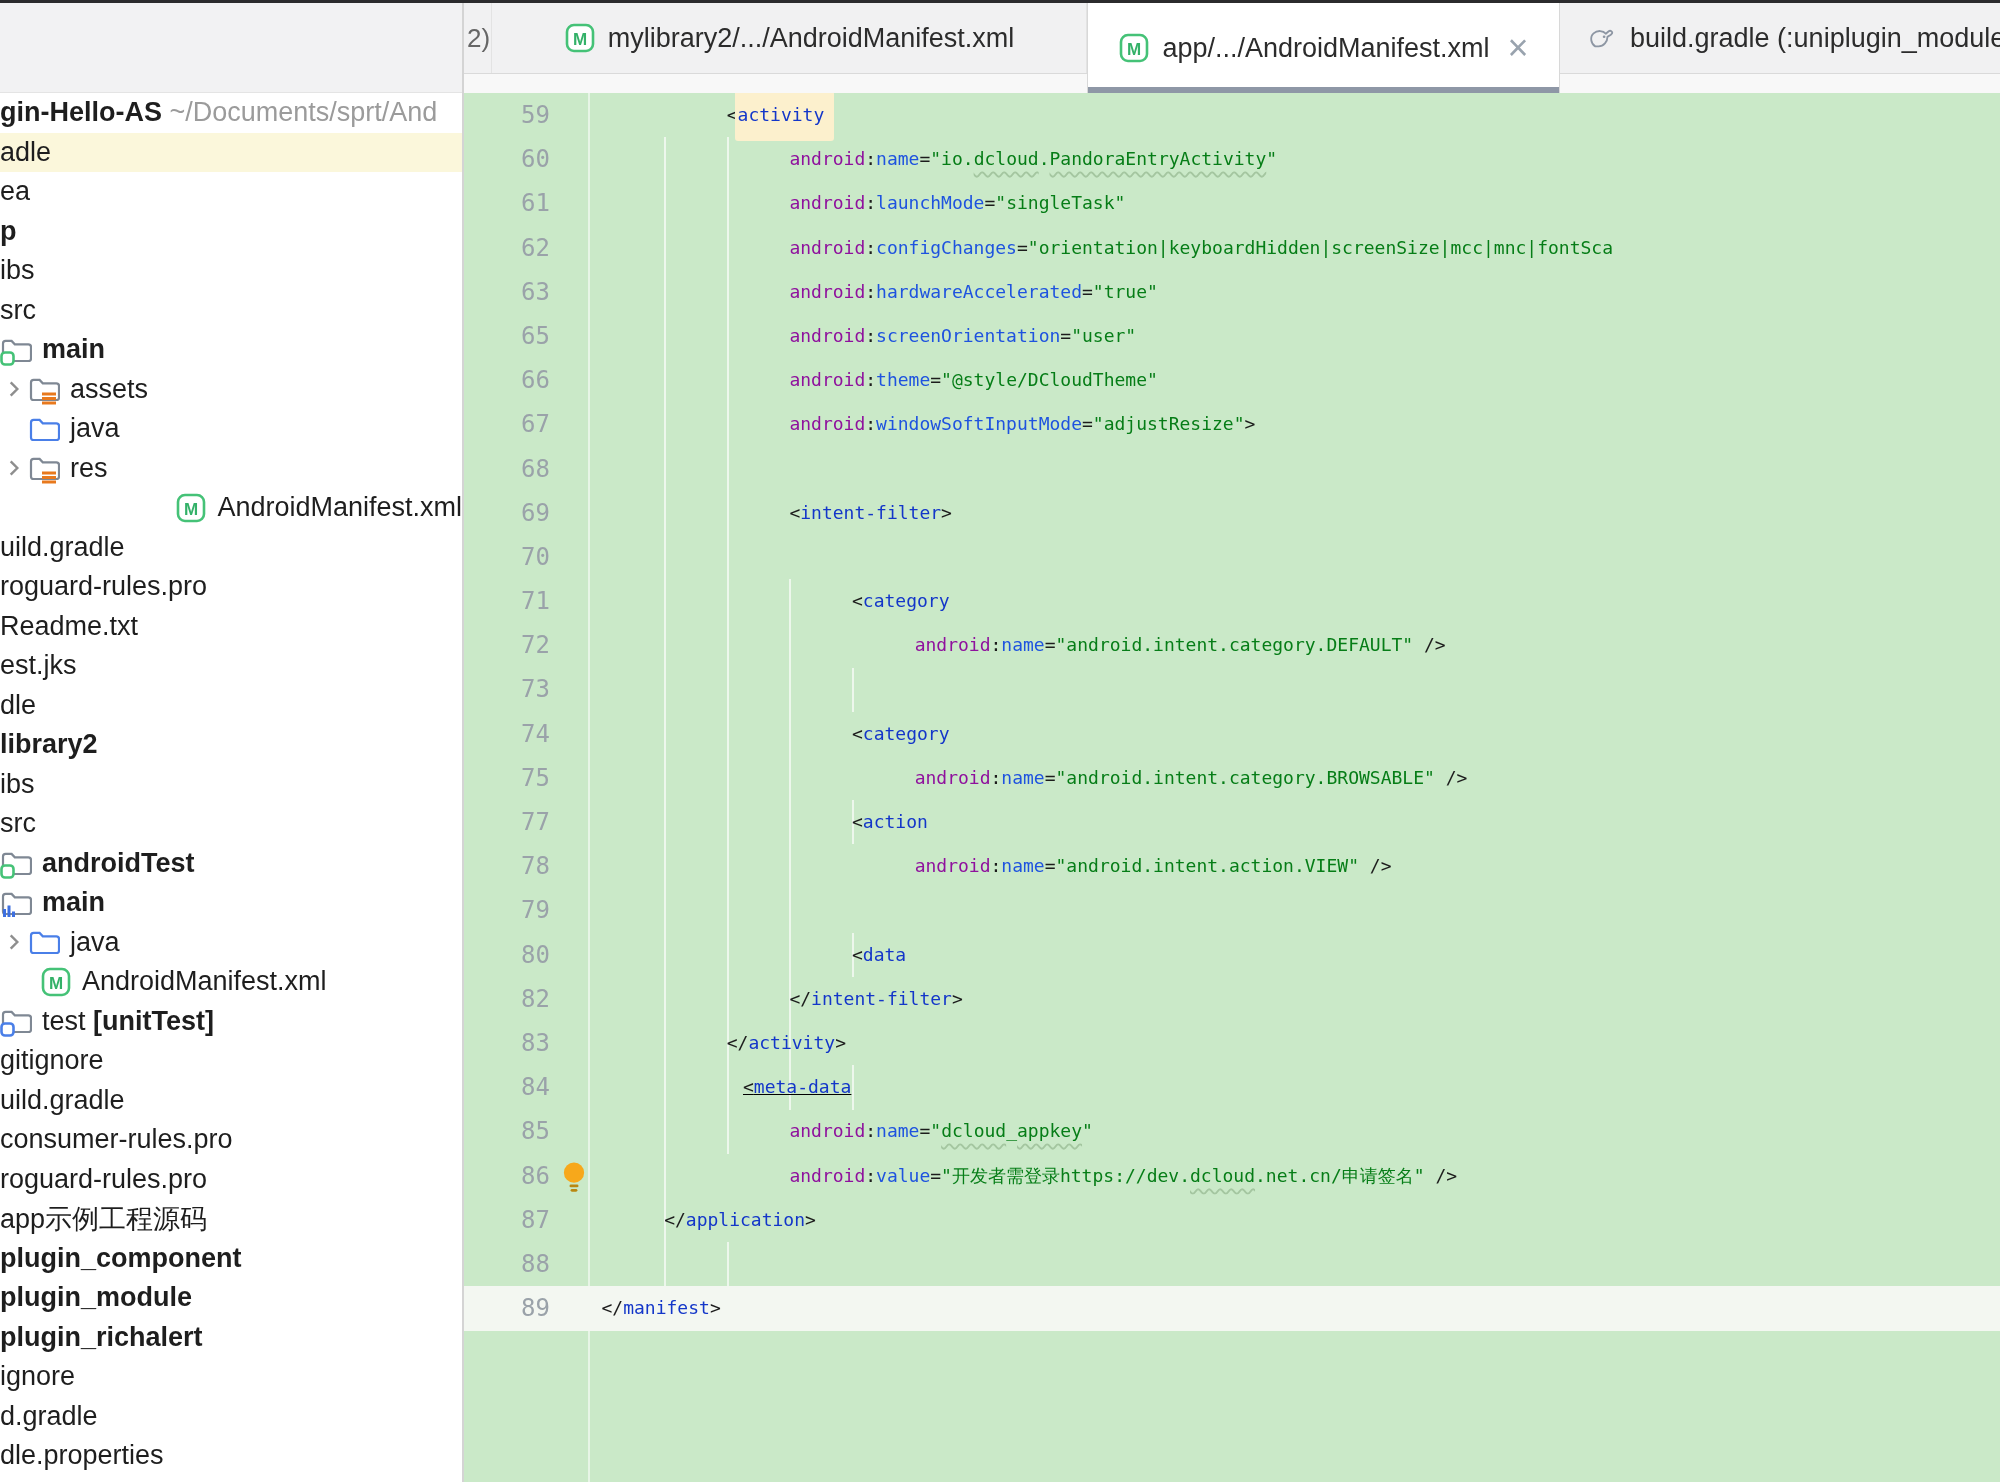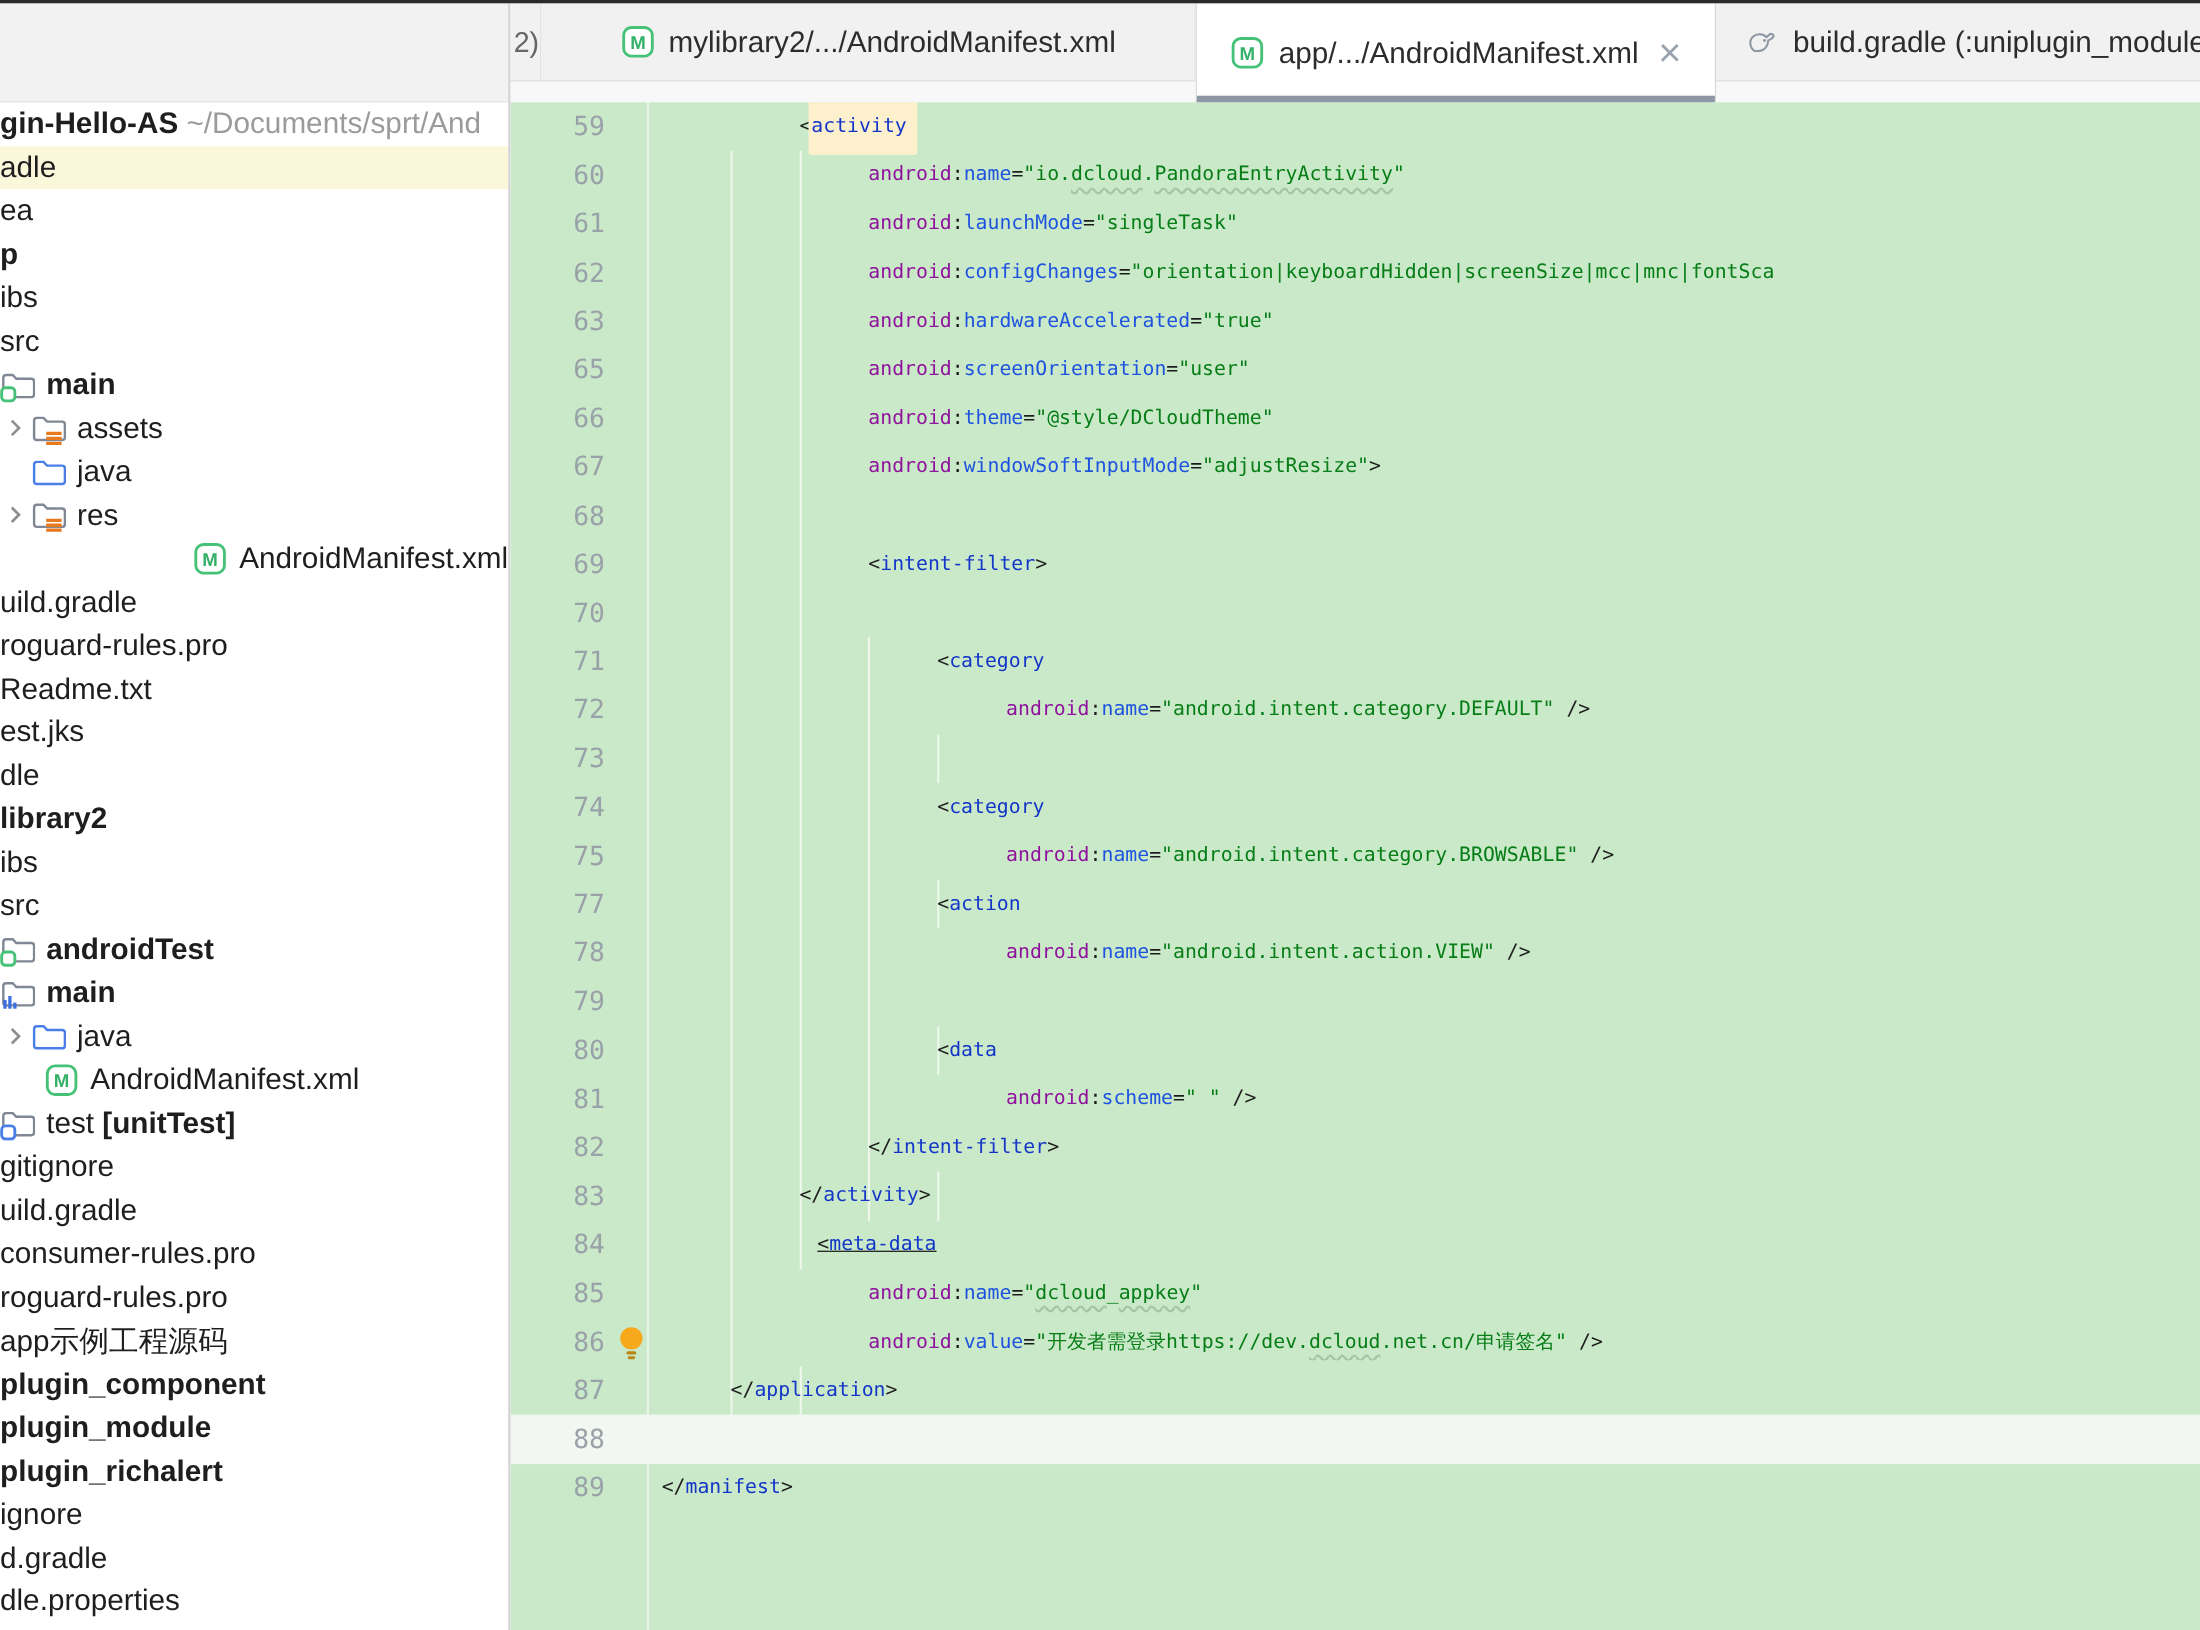--- a/index.html
+++ b/index.html
@@ -222,21 +222,20 @@
         <div class="cl"><span class="num">70</span><span class="txt" style="left: 137.5px;"></span></div>
         <div class="cl"><span class="num">71</span><span class="txt" style="left: 388.012px;"><span class="tk-p">&lt;</span><span class="tk-t">category</span></span></div>
         <div class="cl"><span class="num">72</span><span class="txt" style="left: 450.64px;"><span class="tk-n">android</span><span class="tk-p">:</span><span class="tk-a">name</span><span class="tk-p">=</span><span class="tk-s">"android.intent.category.DEFAULT"</span><span class="tk-p"> /&gt;</span></span></div>
         <div class="cl"><span class="num">73</span><span class="txt" style="left: 137.5px;"></span></div>
         <div class="cl"><span class="num">74</span><span class="txt" style="left: 388.012px;"><span class="tk-p">&lt;</span><span class="tk-t">category</span></span></div>
         <div class="cl"><span class="num">75</span><span class="txt" style="left: 450.64px;"><span class="tk-n">android</span><span class="tk-p">:</span><span class="tk-a">name</span><span class="tk-p">=</span><span class="tk-s">"android.intent.category.BROWSABLE"</span><span class="tk-p"> /&gt;</span></span></div>
         <div class="cl"><span class="num">77</span><span class="txt" style="left: 388.012px;"><span class="tk-p">&lt;</span><span class="tk-t">action</span></span></div>
         <div class="cl"><span class="num">78</span><span class="txt" style="left: 450.64px;"><span class="tk-n">android</span><span class="tk-p">:</span><span class="tk-a">name</span><span class="tk-p">=</span><span class="tk-s">"android.intent.action.VIEW"</span><span class="tk-p"> /&gt;</span></span></div>
         <div class="cl"><span class="num">79</span><span class="txt" style="left: 137.5px;"></span></div>
         <div class="cl"><span class="num">80</span><span class="txt" style="left: 388.012px;"><span class="tk-p">&lt;</span><span class="tk-t">data</span></span></div>
-        <div class="cl"><span class="num">81</span><span class="txt" style="left: 450.64px;"><span class="tk-n">android</span><span class="tk-p">:</span><span class="tk-a">scheme</span><span class="tk-p">=</span><span class="tk-s">" "</span><span class="tk-p"> /&gt;</span></span></div>
         <div class="cl"><span class="num">82</span><span class="txt" style="left: 325.384px;"><span class="tk-p">&lt;/</span><span class="tk-t">intent-filter</span><span class="tk-p">&gt;</span></span></div>
         <div class="cl"><span class="num">83</span><span class="txt" style="left: 262.756px;"><span class="tk-p">&lt;/</span><span class="tk-t">activity</span><span class="tk-p">&gt;</span></span></div>
         <div class="cl"><span class="num">84</span><span class="txt" style="left: 279px; text-decoration: underline;"><span class="tk-p">&lt;</span><span class="tk-t">meta-data</span></span></div>
         <div class="cl"><span class="num">85</span><span class="txt" style="left: 325.384px;"><span class="tk-n">android</span><span class="tk-p">:</span><span class="tk-a">name</span><span class="tk-p">=</span><span class="tk-s">"</span><span class="tk-sw">dcloud</span><span class="tk-s">_</span><span class="tk-sw">appkey</span><span class="tk-s">"</span></span></div>
         <div class="cl"><span class="num">86</span><span class="bulb"><svg viewBox="0 0 32 32">
               <circle cx="16" cy="13" r="9" fill="#f7a81b"></circle>
               <rect x="12" y="23.5" width="8" height="2.6" rx="1.3" fill="#b98711"></rect>
               <rect x="13" y="27.5" width="6" height="2.4" rx="1.2" fill="#b98711"></rect>
             </svg></span><span class="txt" style="left: 325.384px;"><span class="tk-n">android</span><span class="tk-p">:</span><span class="tk-a">value</span><span class="tk-p">=</span><span class="tk-s">"开发者需登录https://dev.</span><span class="tk-sw">dcloud</span><span class="tk-s">.net.cn/申请签名"</span><span class="tk-p"> /&gt;</span></span></div>
         <div class="cl"><span class="num">87</span><span class="txt" style="left: 200.128px;"><span class="tk-p">&lt;/</span><span class="tk-t">application</span><span class="tk-p">&gt;</span></span></div>

